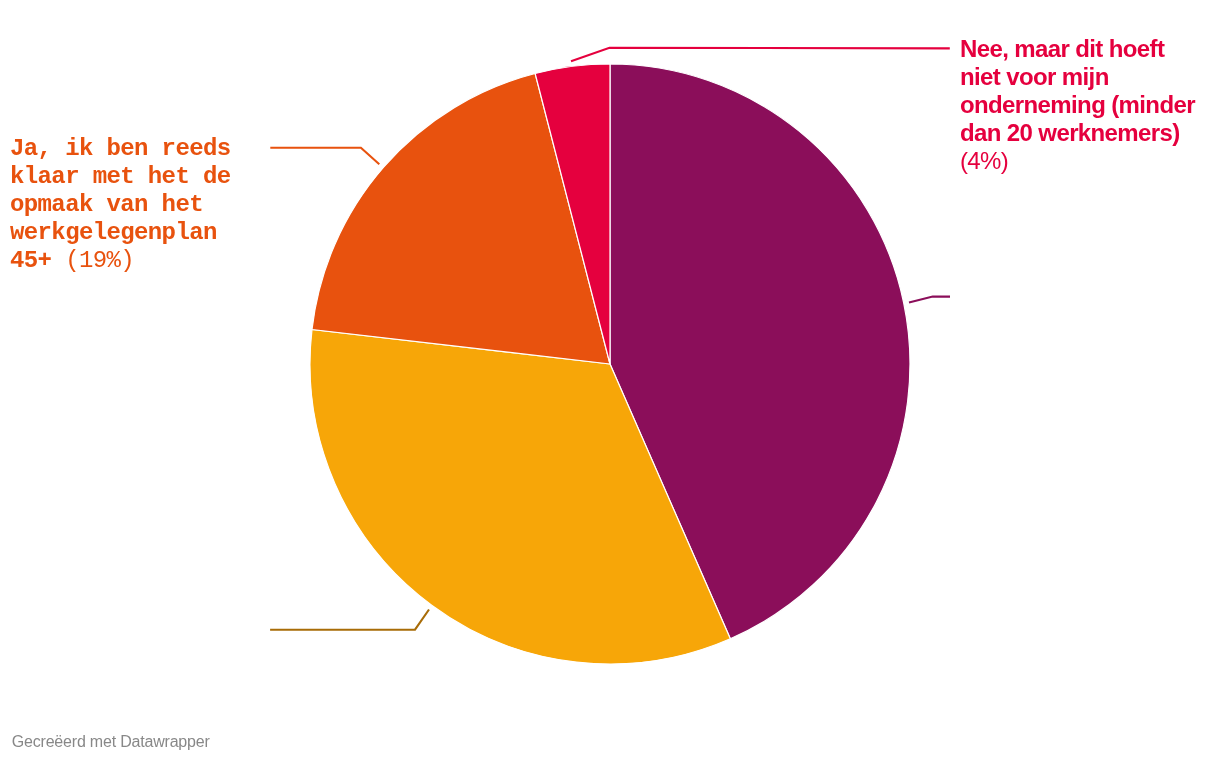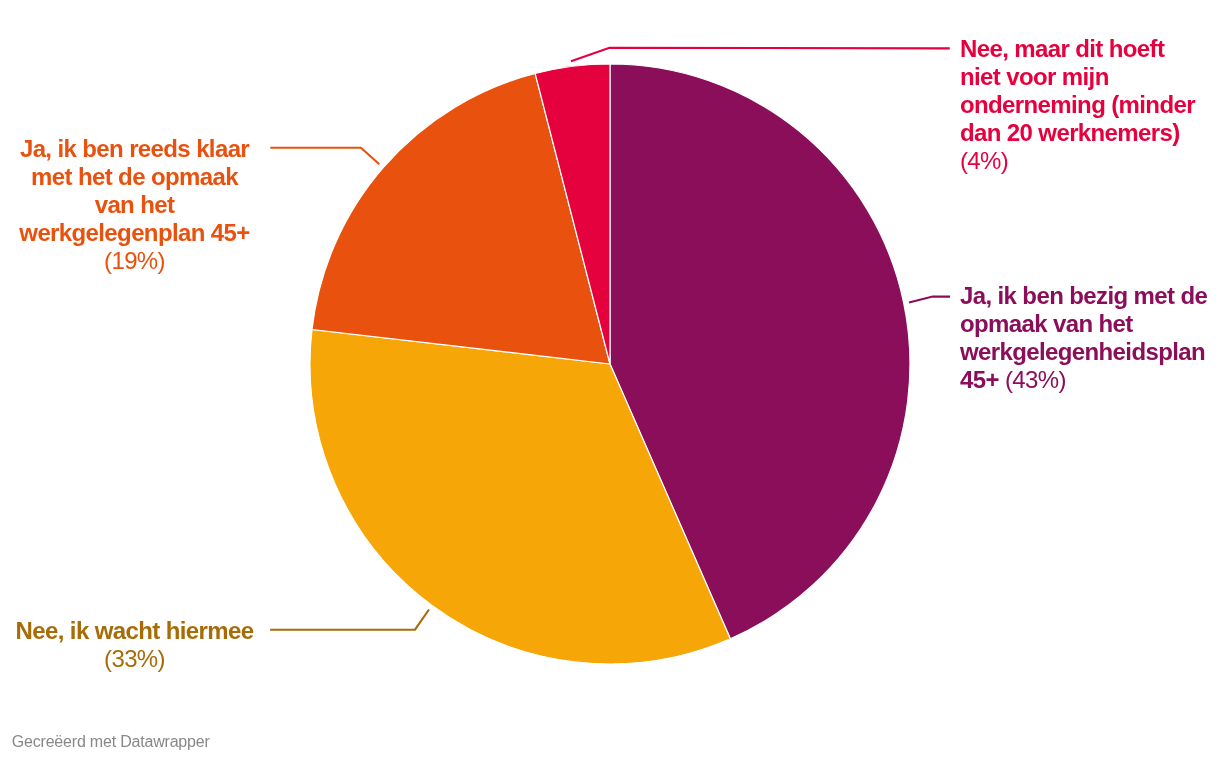--- a/index.html
+++ b/index.html
@@ -34,21 +34,21 @@
     font-size: 24px;
     line-height: 28px;
     letter-spacing: -0.62px;
     white-space: normal;
     transform: translateZ(0);
   }
   .pie-label .pct {
     font-weight: normal;
   }
   .label-right { left: 960px; text-align: left; }
-  .label-left  { left: 10px;  text-align: center; }
+  .label-left  { left: 10px;  text-align: left; font-family: Liberation Mono, monospace; }
 
   #lbl-crimson { top: 30.8px;  color: #e5003e; }
   #lbl-magenta { top: 278px;   color: #8b0e5a; }
   #lbl-orange  { top: 130.5px; color: #e8520e; }
   #lbl-yellow  { top: 613px;   color: #a86c07; }
 
   #footer-credit {
     position: absolute;
     left: 11.8px;
     top: 729.2px;
@@ -77,30 +77,22 @@
       <path d="M 379.3 160.3 L 360.9 143.8 L 270.3 143.8" stroke="#e8520e"></path>
       <path d="M 429 605.5 L 415 625.7 L 270.1 625.7" stroke="#a86c07"></path>
     </g>
   </svg>
 
   <div id="lbl-crimson" class="pie-label label-right">
     <span>Nee, maar dit hoeft niet voor mijn onderneming (minder dan 20 werknemers)</span>
     <span class="pct">(4%)</span>
   </div>
 
-  <div id="lbl-magenta" class="pie-label label-right">
-    <span>Ja, ik ben bezig met de opmaak van het werkgelegenheidsplan 45+</span>
-    <span class="pct">(43%)</span>
-  </div>
 
   <div id="lbl-orange" class="pie-label label-left">
     <span>Ja, ik ben reeds klaar met het de opmaak van het werkgelegenplan 45+</span>
     <span class="pct">(19%)</span>
   </div>
 
-  <div id="lbl-yellow" class="pie-label label-left">
-    <span>Nee, ik wacht hiermee</span>
-    <span class="pct">(33%)</span>
-  </div>
 
   <div id="footer-credit">Gecreëerd met Datawrapper</div>
 
 </div>
 
 </body></html>

